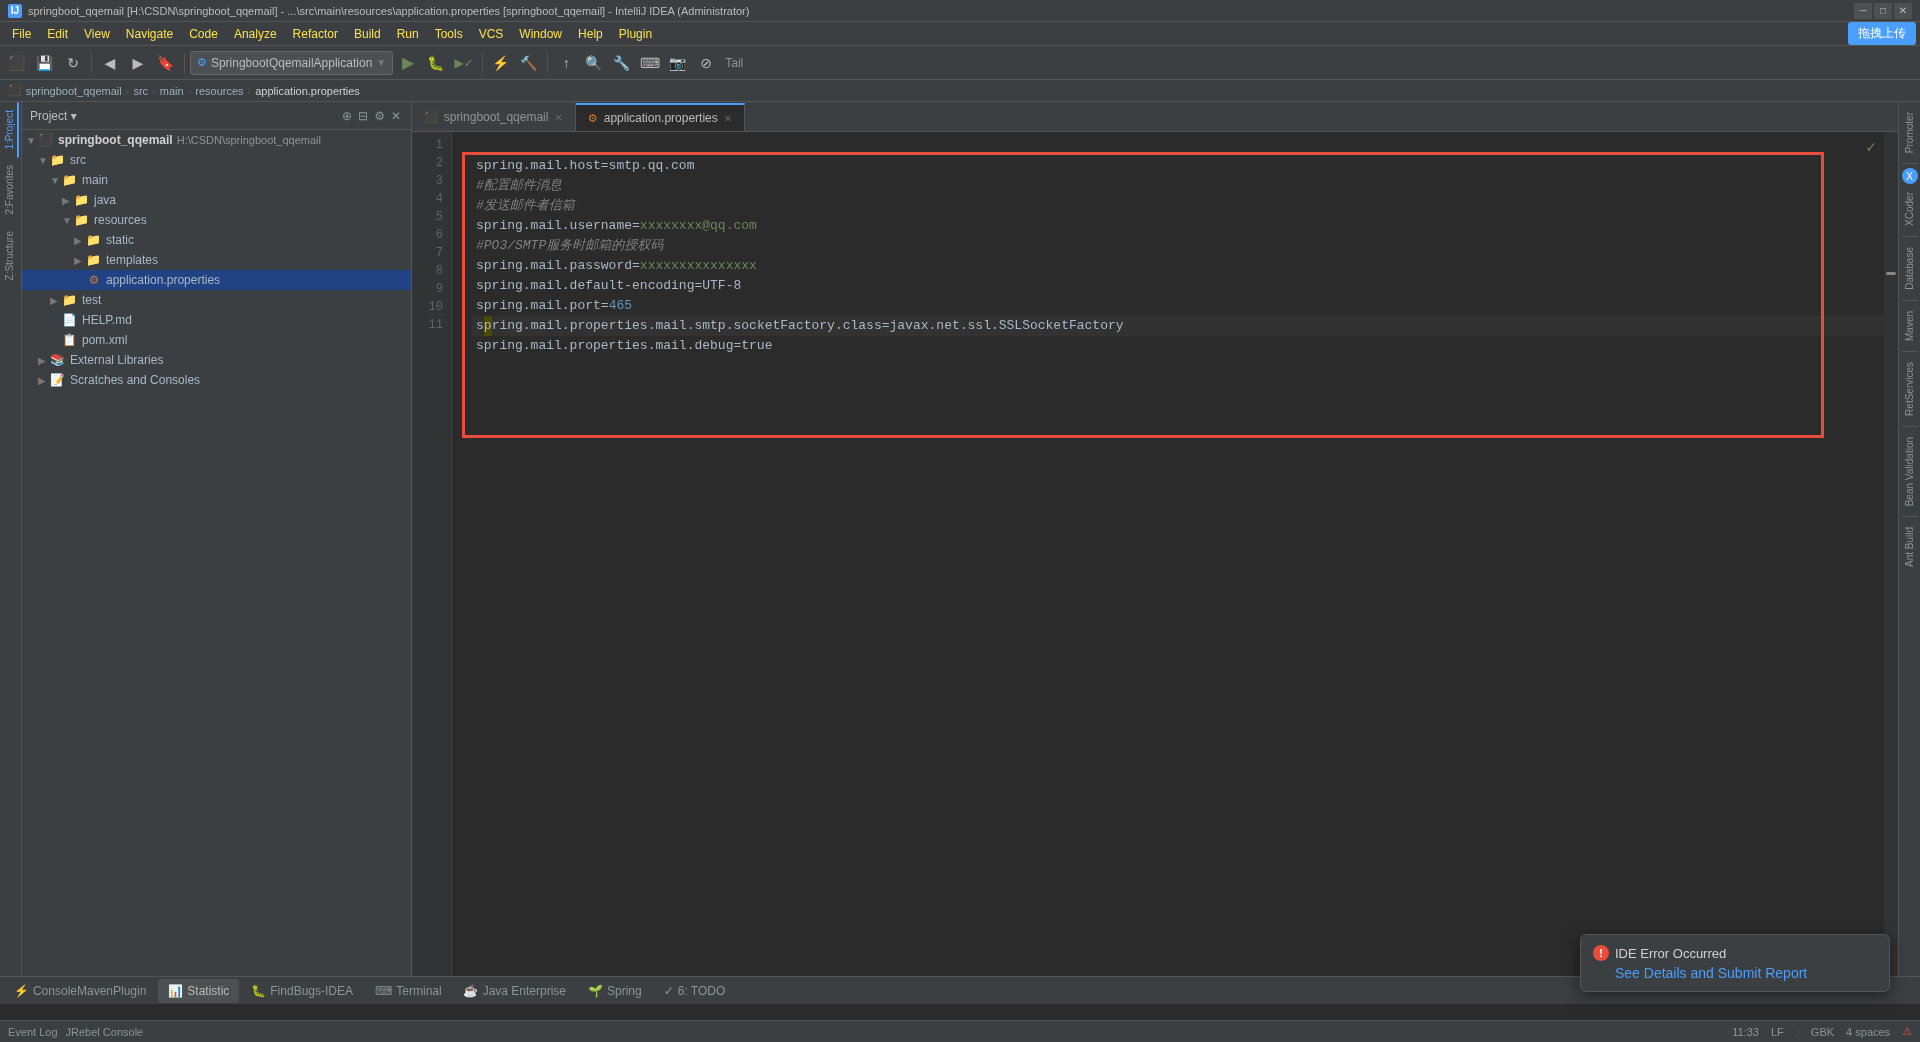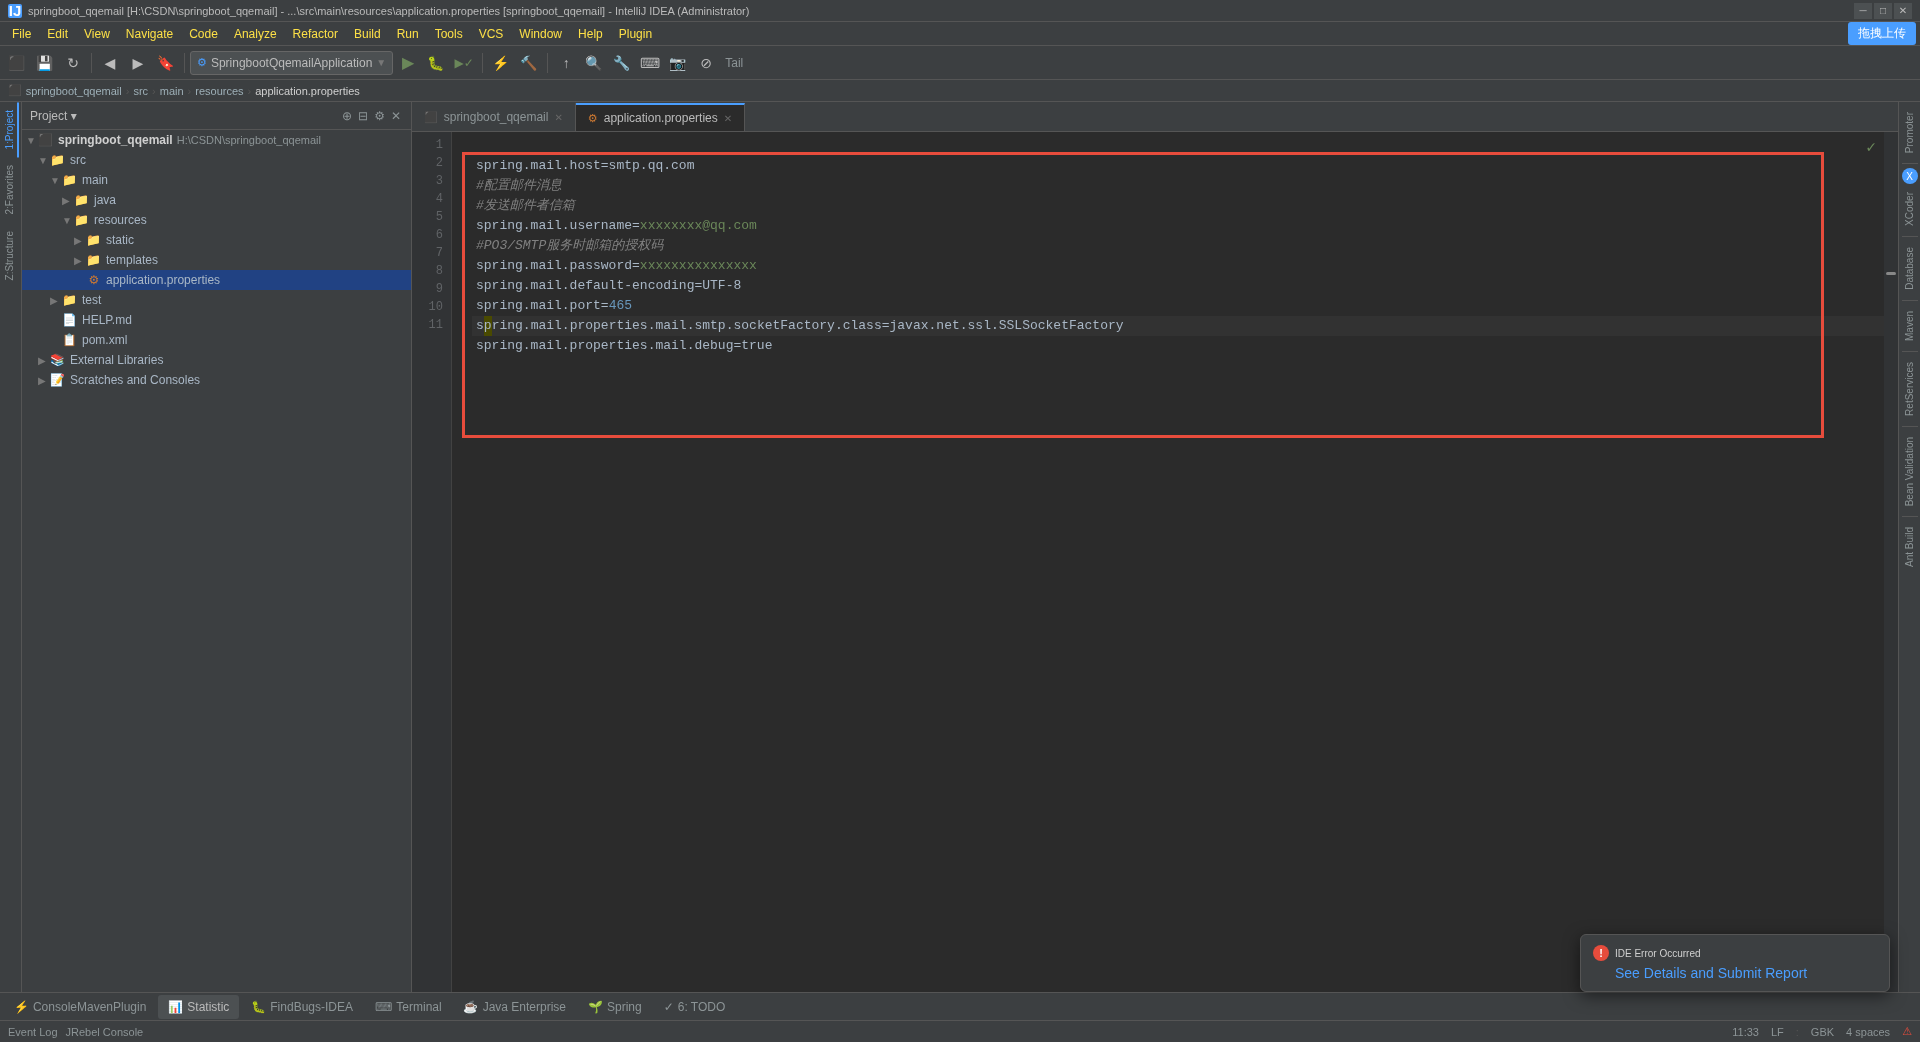--- a/index.html
+++ b/index.html
@@ -29,21 +29,21 @@
     }
     .title-bar-icon {
       width: 14px;
       height: 14px;
       background: #4a9eff;
       border-radius: 2px;
       margin-right: 6px;
       display: flex;
       align-items: center;
       justify-content: center;
-      font-size: 15px;
+      font-size: 10px;
       color: white;
       font-weight: bold;
     }
     .title-bar-title {
       flex: 1;
       color: #bbbbbb;
     }
     .title-bar-controls {
       display: flex;
       gap: 2px;
@@ -398,20 +398,21 @@
     .status-bar {
       height: 22px;
       background: #3c3f41;
       border-top: 1px solid #555;
       display: flex;
       align-items: center;
       padding: 0 8px;
       font-size: 11px;
       color: #8c9496;
       gap: 0;
+      margin-top: 16px;
     }
     .status-left { display: flex; align-items: center; gap: 8px; }
     .status-right { margin-left: auto; display: flex; align-items: center; gap: 12px; }
     .status-item { cursor: pointer; }
 
     
     .error-notification {
       position: absolute;
       bottom: 50px;
       right: 30px;
@@ -436,21 +437,21 @@
       background: #e74c3c;
       display: flex;
       align-items: center;
       justify-content: center;
       color: white;
       font-size: 11px;
       font-weight: bold;
       flex-shrink: 0;
     }
     .error-title {
-      font-size: 10px;
+      font-size: 13px;
       color: #d0d0d0;
       font-weight: 500;
     }
     .error-link {
       font-size: 14px;
       color: #4a9eff;
       cursor: pointer;
       padding-left: 22px;
       text-decoration: none;
     }

